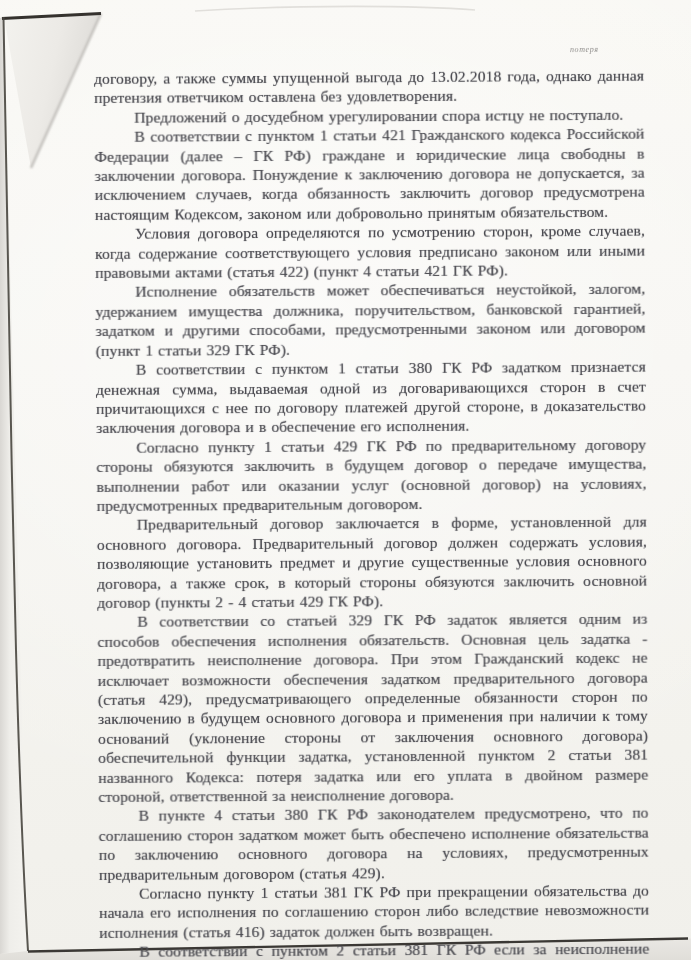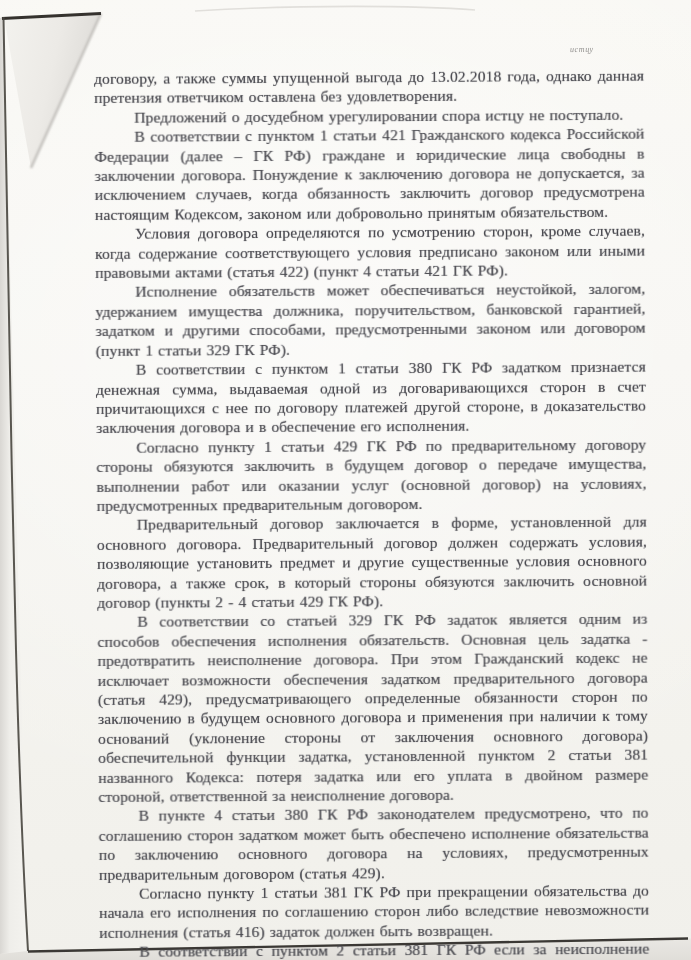--- a/index.html
+++ b/index.html
@@ -97,21 +97,21 @@
 
     <path d="M2,18.5 L101,13.5" stroke="#34322e" stroke-width="3" fill="none" filter="url(#softer)"></path>
     <path d="M3.5,17 C7,170 10,430 16,650 C20,800 25,900 28,951" stroke="#4a4741" stroke-width="2" fill="none" filter="url(#softer)" opacity="0.9"></path>
 
     <polygon points="0,954 28,951 691,938.5 691,960 0,960" fill="url(#belowGrad)"></polygon>
     <path d="M28,951.5 L688,938.5" stroke="#3b3934" stroke-width="2.4" fill="none" filter="url(#softer)"></path>
 
     <path d="M195,11 C300,4.5 420,5.5 475,10" stroke="#dbd9d5" stroke-width="1.6" fill="none" opacity="0.8" filter="url(#softer)"></path>
   </svg>
 
-  <div class="stamp">истцу</div>
+  <div class="stamp">потеря</div>
 
   <div class="text-block">
     <p class="p-continued">договору, а также суммы упущенной выгода до 13.02.2018 года, однако данная претензия ответчиком оставлена без удовлетворения.</p>
     <p>Предложений о досудебном урегулировании спора истцу не поступало.</p>
     <p>В соответствии с пунктом 1 статьи 421 Гражданского кодекса Российской Федерации (далее – ГК РФ) граждане и юридические лица свободны в заключении договора. Понуждение к заключению договора не допускается, за исключением случаев, когда обязанность заключить договор предусмотрена настоящим Кодексом, законом или добровольно принятым обязательством.</p>
     <p>Условия договора определяются по усмотрению сторон, кроме случаев, когда содержание соответствующего условия предписано законом или иными правовыми актами (статья 422) (пункт 4 статьи 421 ГК РФ).</p>
     <p>Исполнение обязательств может обеспечиваться неустойкой, залогом, удержанием имущества должника, поручительством, банковской гарантией, задатком и другими способами, предусмотренными законом или договором (пункт 1 статьи 329 ГК РФ).</p>
     <p>В соответствии с пунктом 1 статьи 380 ГК РФ задатком признается денежная сумма, выдаваемая одной из договаривающихся сторон в счет причитающихся с нее по договору платежей другой стороне, в доказательство заключения договора и в обеспечение его исполнения.</p>
     <p>Согласно пункту 1 статьи 429 ГК РФ по предварительному договору стороны обязуются заключить в будущем договор о передаче имущества, выполнении работ или оказании услуг (основной договор) на условиях, предусмотренных предварительным договором.</p>
     <p>Предварительный договор заключается в форме, установленной для основного договора. Предварительный договор должен содержать условия, позволяющие установить предмет и другие существенные условия основного договора, а также срок, в который стороны обязуются заключить основной договор (пункты 2 - 4 статьи 429 ГК РФ).</p>

